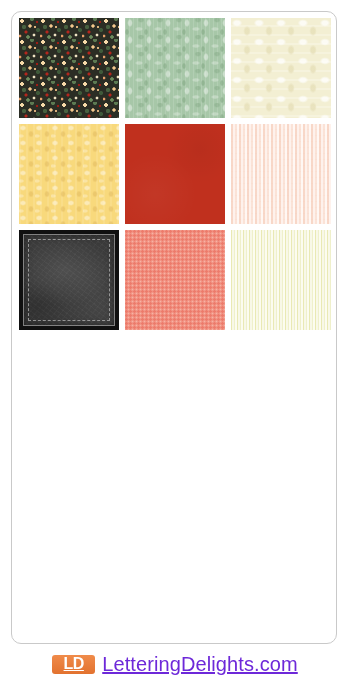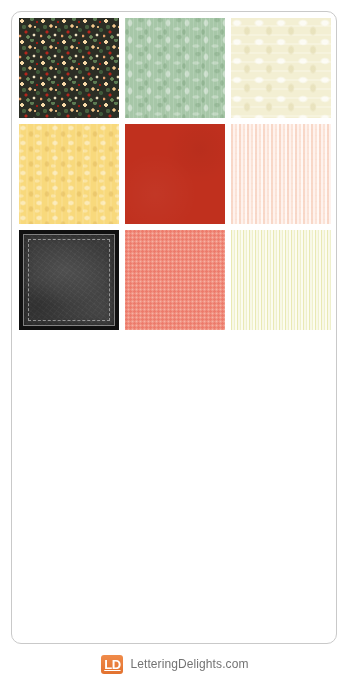--- a/index.html
+++ b/index.html
@@ -174,40 +174,41 @@
     left: 0;
     top: 648px;
     width: 350px;
     height: 32px;
     display: flex;
     align-items: center;
     justify-content: center;
     gap: 7px;
   }
   #brand-logo {
-    width: 22px;
+    width: 43px;
     height: 19px;
     border-radius: 3px;
     background: linear-gradient(180deg, #f08b4a 0%, #e2722f 100%);
     display: flex;
     align-items: center;
     justify-content: center;
     color: #ffffff;
-    font-size: 13px;
+    font-size: 16px;
     font-weight: bold;
     letter-spacing: -0.5px;
     line-height: 1;
     font-family: "Liberation Sans", sans-serif;
     text-decoration: underline;
   }
   #brand-name {
-    color: #737373;
-    font-size: 12px;
+    color: #6d28d9;
+    font-size: 20px;
     letter-spacing: 0.1px;
     font-family: "Liberation Sans", sans-serif;
+    text-decoration: underline;
   }
 </style>
 </head>
 <body>
 
 <div id="product-card">
 
   <div id="swatch-grid">
 
     <div class="swatch sw-dark-floral" title="Dark Floral"></div>

